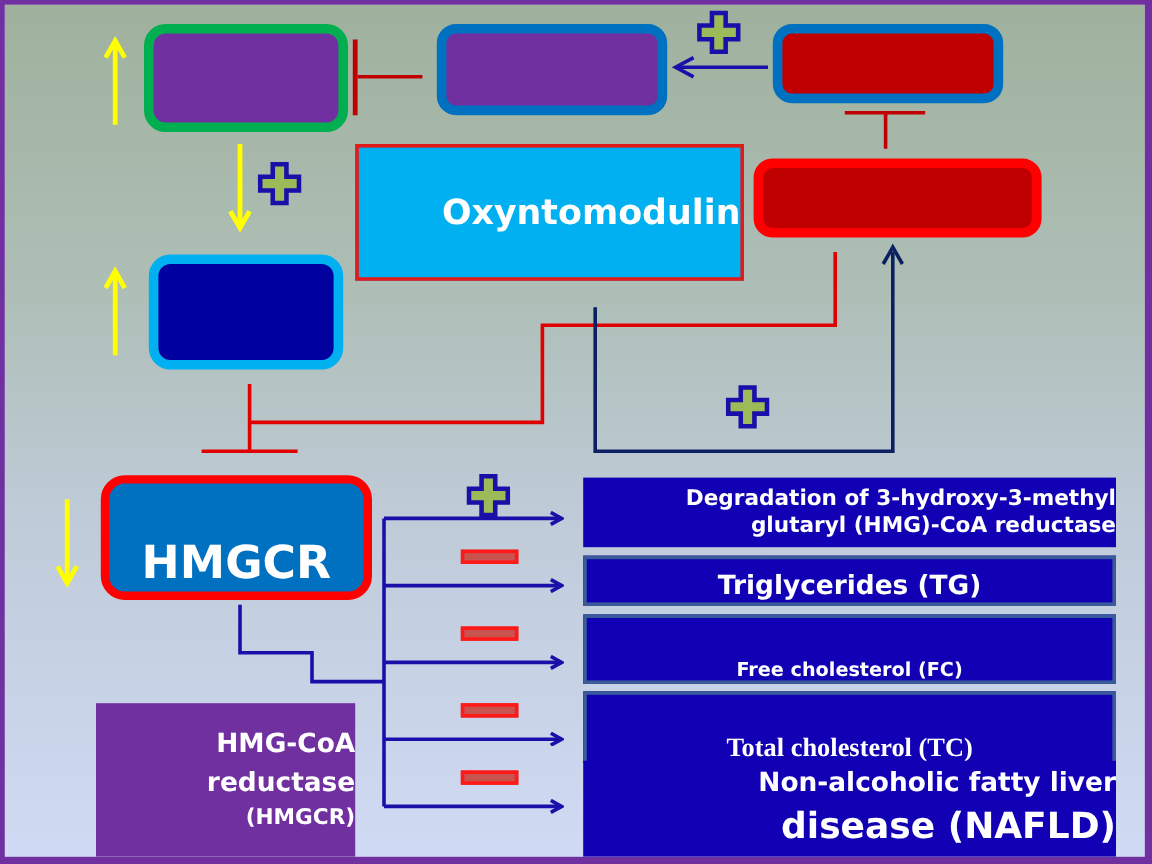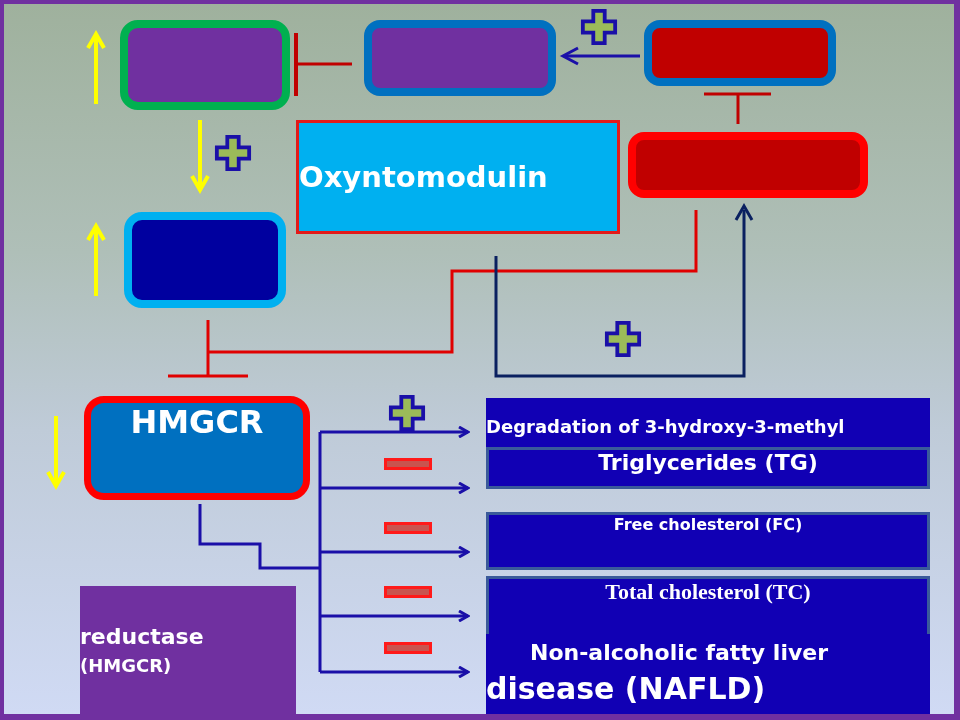--- a/index.html
+++ b/index.html
@@ -4,21 +4,21 @@
 <style>
   html, body { margin: 0; padding: 0; }
   body { width: 960px; height: 720px; overflow: hidden; font-family: "DejaVu Sans", sans-serif; }
   #frame {
     position: relative; width: 960px; height: 720px; box-sizing: border-box;
     border: 4px solid #7030a0; border-right-width: 6px; border-bottom-width: 6px;
     background: linear-gradient(to bottom, #9fb19d 0%, #afbfb8 35%, #bfcbd8 60%, #d0daf4 100%);
     overflow: hidden;
   }
   svg#wires { position: absolute; left: -4px; top: -4px; width: 960px; height: 720px; }
-  .box { position: absolute; box-sizing: border-box; display: flex; align-items: flex-start; justify-content: center; text-align: center; color: #fff; font-weight: bold; }
+  .box { position: absolute; box-sizing: border-box; display: flex; align-items: flex-end; justify-content: center; text-align: center; color: #fff; font-weight: bold; }
   .rbox { border-radius: 16px; }
   .txt { font-family: "DejaVu Sans", sans-serif; font-weight: bold; color: #fff; line-height: 1.2; }
   .plus { position: absolute; width: 38px; height: 38px; }
   .minus { position: absolute; width: 48px; height: 12px; box-sizing: border-box; background: #c9544f; border: 3px solid #ff1a1a; }
 </style>
 </head>
 <body>
 
 <div id="frame">
 
@@ -100,32 +100,34 @@
   <div class="box rbox" style="left:360px;top:16px;width:192px;height:76px;background:#7030a0;border:8px solid #0070c0;"></div>
   <div class="box rbox" style="left:640px;top:16px;width:192px;height:66px;background:#c00000;border:8px solid #0070c0;"></div>
   <div class="box rbox" style="left:624px;top:128px;width:240px;height:66px;background:#c00000;border:8px solid #ff0000;"></div>
   <div class="box rbox" style="left:120px;top:208px;width:162px;height:96px;background:#00009f;border:8px solid #00b0f0;border-radius:18px;"></div>
 
   <div class="box" style="left:292px;top:116px;width:324px;height:114px;background:#00b0f0;border:3px solid #e31a1a;flex-direction:column;">
     <span class="txt" style="font-size:29px;">Oxyntomodulin</span>
   </div>
 
   <div class="box rbox" style="left:80px;top:392px;width:226px;height:104px;background:#0070c0;border:7px solid #ff0000;border-radius:20px;">
-    <span class="txt" style="font-size:32px;">HMGCR</span>
+    <span class="txt" style="font-size:38px;">HMGCR</span>
   </div>
 
   <div class="box" style="left:76px;top:582px;width:216px;height:128px;background:#7030a0;flex-direction:column;">
+    <span class="txt" style="font-size:22px;line-height:1.45;">HMG-CoA</span>
     <span class="txt" style="font-size:22px;line-height:1.45;">reductase</span>
     <span class="txt" style="font-size:18px;line-height:1.45;">(HMGCR)</span>
   </div>
 
   <div class="box" style="left:482px;top:394px;width:444px;height:58px;background:#1100b4;border-radius:0;flex-direction:column;">
     <span class="txt" style="font-size:18px;">Degradation of 3-hydroxy-3-methyl</span>
+    <span class="txt" style="font-size:18px;">glutaryl  (HMG)-CoA reductase</span>
   </div>
-  <div class="box" style="left:482px;top:443px;width:444px;height:42px;background:#1100b4;border:3px solid #3a5a9a;">
+  <div class="box" style="left:482px;top:459px;width:444px;height:42px;background:#1100b4;border:3px solid #3a5a9a;">
     <span class="txt" style="font-size:22px;">Triglycerides (TG)</span>
   </div>
   <div class="box" style="left:482px;top:508px;width:444px;height:58px;background:#1100b4;border:3px solid #3a5a9a;">
     <span class="txt" style="font-size:16px;">Free cholesterol (FC)</span>
   </div>
   <div class="box" style="left:482px;top:572px;width:444px;height:60px;background:#1100b4;border:3px solid #3a5a9a;border-bottom:none;">
     <span class="txt" style="font-size:22px;font-family:Liberation Serif, serif;">Total cholesterol (TC)</span>
   </div>
   <div class="box" style="left:482px;top:630px;width:444px;height:80px;background:#1100b4;flex-direction:column;">
     <span class="txt" style="font-size:22px;line-height:1.4;margin-left:44px;">Non-alcoholic fatty liver</span>

